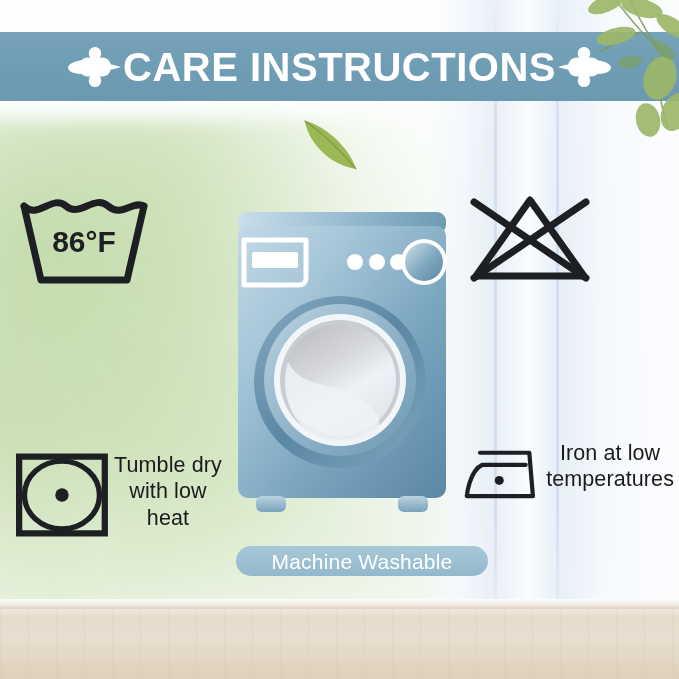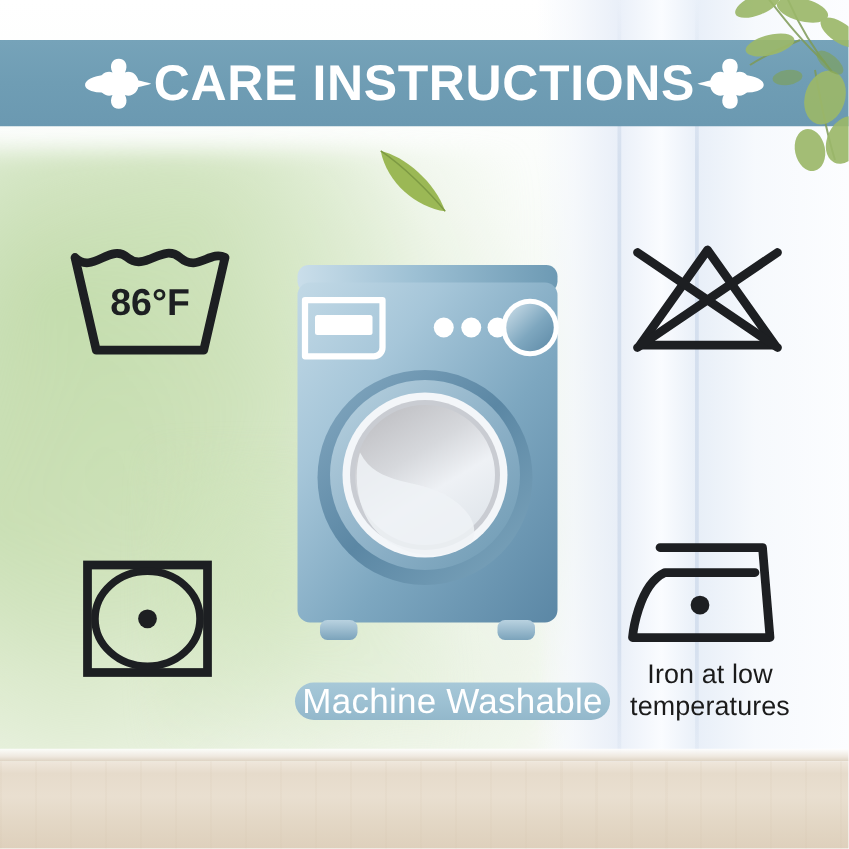--- a/index.html
+++ b/index.html
@@ -60,39 +60,39 @@
   .banner{position:absolute;left:0;top:32px;width:679px;height:69px;
     background:linear-gradient(180deg,#76a3b9 0%,#6f9db4 50%,#6b99b1 100%);
     display:flex;align-items:center;justify-content:center;}
   .banner-title{
     color:#ffffff;font-size:40px;font-weight:700;letter-spacing:.5px;
     white-space:nowrap;line-height:1;font-family:"Liberation Sans","DejaVu Sans",sans-serif;}
   .fleur{width:56px;height:44px;flex:0 0 auto;}
   .fleur.right{transform:scaleX(-1);}
 
   
-  .cell{position:absolute;display:flex;flex-direction:column;align-items:center;}
+  .cell{position:absolute;display:flex;}
   .cell .sym{display:block;}
   .cap{margin-top:8px;text-align:center;color:#1b1b1b;
     font-size:21.5px;line-height:1.23;white-space:pre-line;letter-spacing:.1px;}
 
   .cell-wash{left:14px;top:196px;width:212px;}
   .cell-bleach{left:460px;top:192px;width:212px;}
   .cell-dry{left:12px;top:444px;width:212px;}
   .cell-iron{left:462px;top:432px;width:212px;}
 
   
   .machine{position:absolute;left:232px;top:212px;width:220px;height:312px;}
 
   
   .pill{position:absolute;left:236px;top:546px;width:252px;height:30px;
     border-radius:16px;
     background:linear-gradient(180deg,#a7c8d8 0%,#9cc0d2 55%,#93b8cb 100%);
     display:flex;align-items:center;justify-content:center;}
-  .pill-label{color:#ffffff;font-size:28px;letter-spacing:.2px;line-height:1;}
+  .pill-label{color:#ffffff;font-size:21px;letter-spacing:.2px;line-height:1;}
 </style>
 </head>
 <body>
 
 <div id="stage">
 
   <div class="bg-base"></div>
   <div class="bg-green"></div>
   <div class="bg-green2"></div>
   <div class="bg-curtain"></div>
@@ -166,20 +166,22 @@
       <line x1="126" y1="10" x2="14" y2="86" stroke="#1d1f22" stroke-width="7" stroke-linecap="round"></line>
     </svg>
   </div>
 
   <div class="cell cell-dry">
     <svg class="sym" width="112" height="102" viewBox="0 0 112 102">
       <rect x="8" y="8" width="96" height="86" fill="none" stroke="#1d1f22" stroke-width="7"></rect>
       <ellipse cx="56" cy="51" rx="42" ry="38" fill="none" stroke="#1d1f22" stroke-width="6"></ellipse>
       <circle cx="56" cy="51" r="7.5" fill="#1d1f22"></circle>
     </svg>
+    <div class="cap">Tumble dry
+with low heat</div>
   </div>
 
   <div class="cell cell-iron">
     <svg class="sym" width="140" height="86" viewBox="0 0 140 86">
       <path d="M30 6 L112 6 L118 78 L8 78 C8 78, 12 36, 34 26 L106 26" fill="none" stroke="#1d1f22" stroke-width="7" stroke-linejoin="round" stroke-linecap="round"></path>
       <circle cx="62" cy="52" r="7.5" fill="#1d1f22"></circle>
     </svg>
     <div class="cap">Iron at low
 temperatures</div>
   </div>

